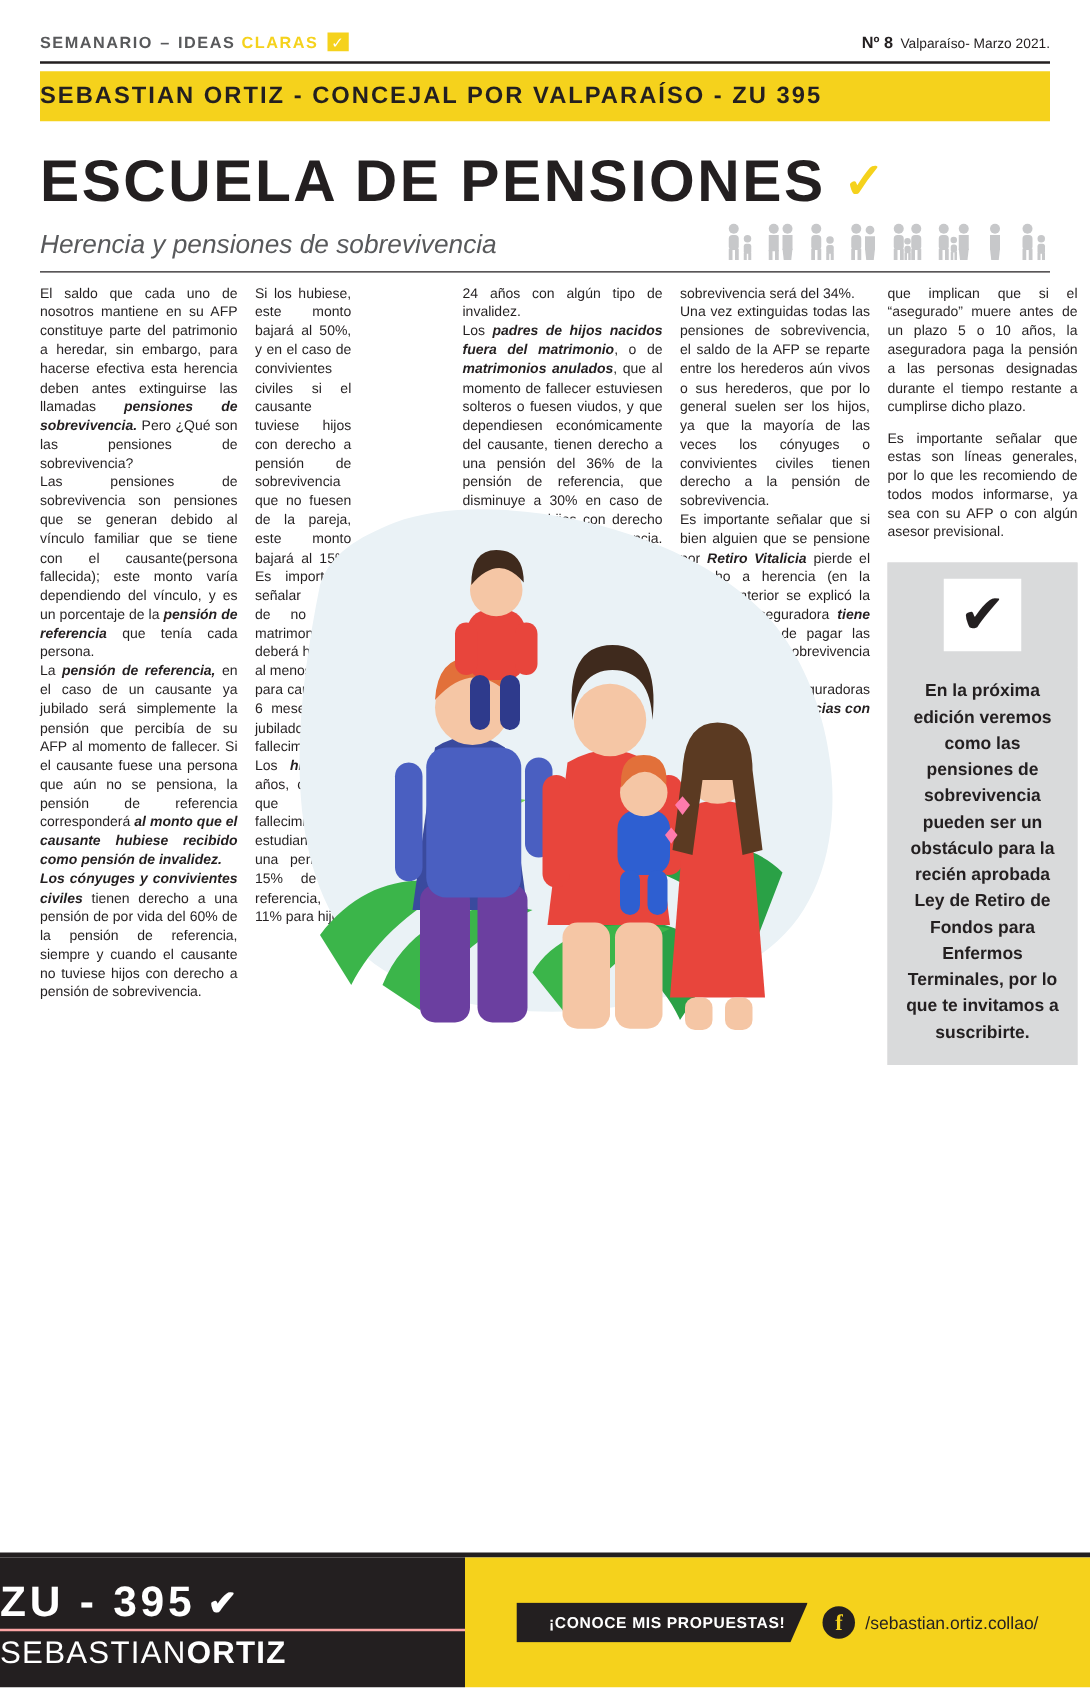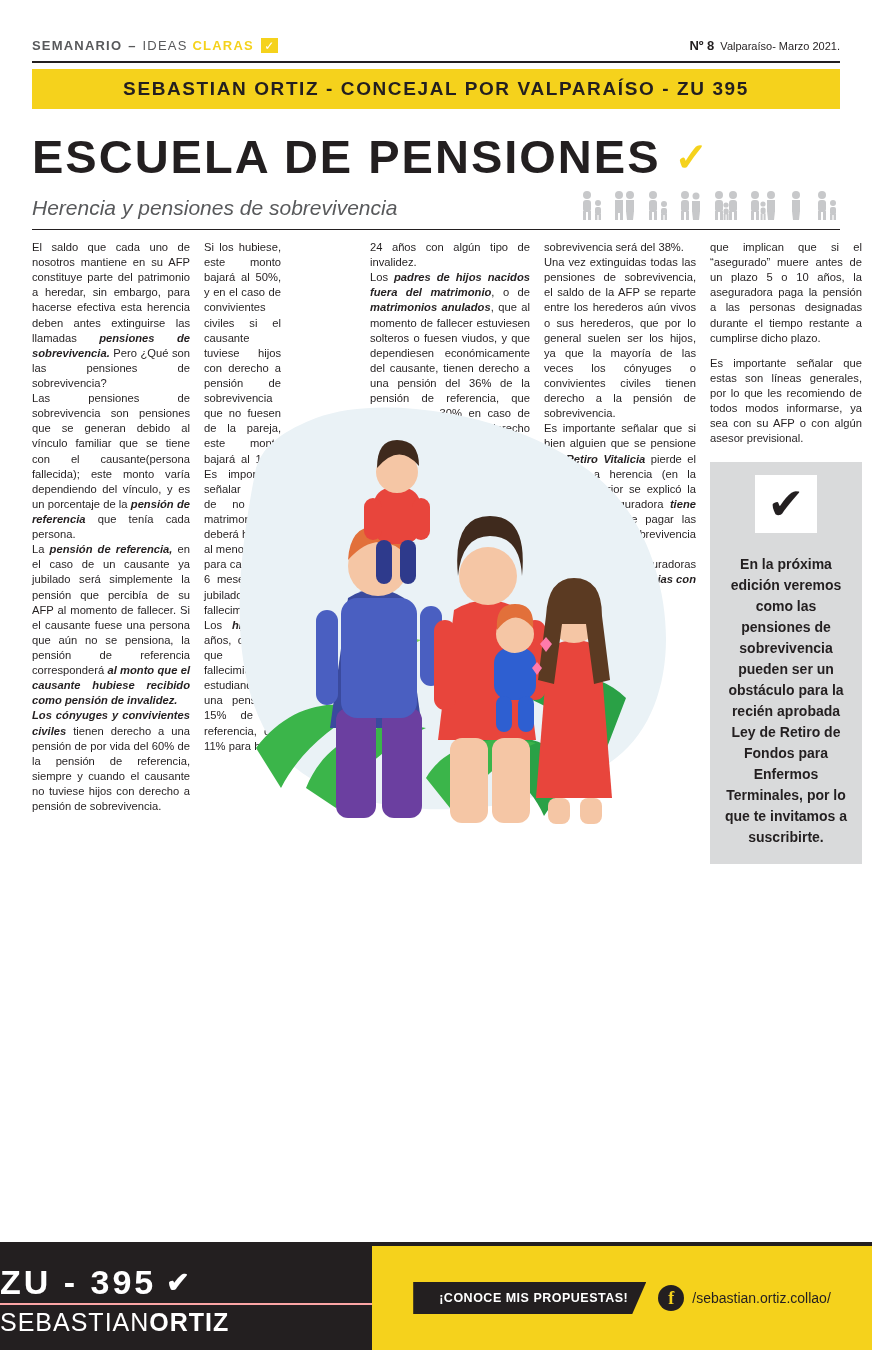--- a/index.html
+++ b/index.html
@@ -6,51 +6,51 @@
   html, body {
     width: 872px; height: 1350px;
     font-family: "Liberation Sans", sans-serif;
     background: #ffffff;
     color: #231f20;
     overflow: hidden;
   }
   .page {
     position: relative;
     width: 872px; height: 1350px;
-    padding: 38px 32px 0 32px;
+    padding: 26px 32px 0 32px;
   }
 
   
   .masthead {
     display: flex; align-items: center; justify-content: space-between;
     padding-bottom: 8px;
   }
   .mast-left { display: flex; align-items: center; gap: 0; }
   .mast-semanario {
     font-size: 13px; font-weight: bold; letter-spacing: 1.2px;
     color: #58595b;
   }
   .mast-dash { font-size: 13px; font-weight: bold; color: #58595b; margin: 0 6px; letter-spacing:1px;}
-  .mast-ideas { font-size: 13px; font-weight: normal; letter-spacing: 1.2px; color: #58595b; }
+  .mast-ideas { font-size: 13px; font-weight: bold; letter-spacing: 1.2px; color: #58595b; }
   .mast-claras { font-size: 13px; font-weight: bold; letter-spacing: 1.2px; color: #f5d21c; margin-left: 5px; }
   .mast-check-box {
     display:inline-flex; align-items:center; justify-content:center;
     width: 17px; height: 15px; background: #f5d21c; margin-left: 7px;
     color: #fff; font-size: 12px; line-height: 1;
   }
   .mast-right { font-size: 11px; color: #231f20; display:flex; align-items:baseline; gap:6px;}
   .mast-no { font-weight: bold; font-size: 13px; }
   .mast-city { font-size: 11px; }
 
   .rule-top { border-top: 2px solid #231f20; margin-bottom: 6px; }
 
   
   .banner {
     background: #f5d21c;
-    text-align: center;
+    text-align: left;
     padding: 9px 0 9px 0;
     font-weight: bold;
     font-size: 19px;
     letter-spacing: 1.6px;
     color: #231f20;
   }
 
   
   .title-row {
     display: flex; align-items: center; gap: 14px;
@@ -323,21 +323,21 @@
 
     <div class="col">
       <div style="float:left; width:0; height:240px;"></div>
       <p><span>24 años con algún tipo de invalidez.</span></p>
       <p>
         <span>Los </span><b style="font-style:italic">padres de hijos nacidos fuera del matrimonio</b><span>, o de </span><b style="font-style:italic">matrimonios anulados</b><span>, que al momento de fallecer estuviesen solteros o fuesen viudos, y que dependiesen económicamente del causante, tienen derecho a una pensión del 36% de la pensión de referencia, que disminuye a 30% en caso de que hubiese hijos con derecho a pensión de sobrevivencia. Cónyuges divorciados no tienen derecho a esta pensión. Por último, extinguida estas pensiones de sobrevivencia, y </span><b style="font-style:italic">si hubiese padres que fuesen dependientes</b><span> y recibiesen alguna asignación, su pensión de</span>
       </p>
     </div>
 
     <div class="col">
-      <p><span>sobrevivencia será del 38%.</span></p>
+      <p><span>sobrevivencia será del 34%.</span></p>
       <p><span>Una vez extinguidas todas las pensiones de sobrevivencia, el saldo de la AFP se reparte entre los herederos aún vivos o sus herederos, que por lo general suelen ser los hijos, ya que la mayoría de las veces los cónyuges o convivientes civiles tienen derecho a la pensión de sobrevivencia.</span></p>
       <p>
         <span>Es importante señalar que si bien alguien que se pensione por </span><b style="font-style:italic">Retiro Vitalicia</b><span> pierde el derecho a herencia (en la edición anterior se explicó la razón), la aseguradora </span><b style="font-style:italic">tiene la obligación</b><span> de pagar las pensiones de sobrevivencia antes mencionadas.</span>
       </p>
       <p>
         <span>Algunas aseguradoras ofrecen </span><b style="font-style:italic">Rentas Vitalicias con Garantía</b><span>,</span>
       </p>
     </div>
 
     <div class="col">

